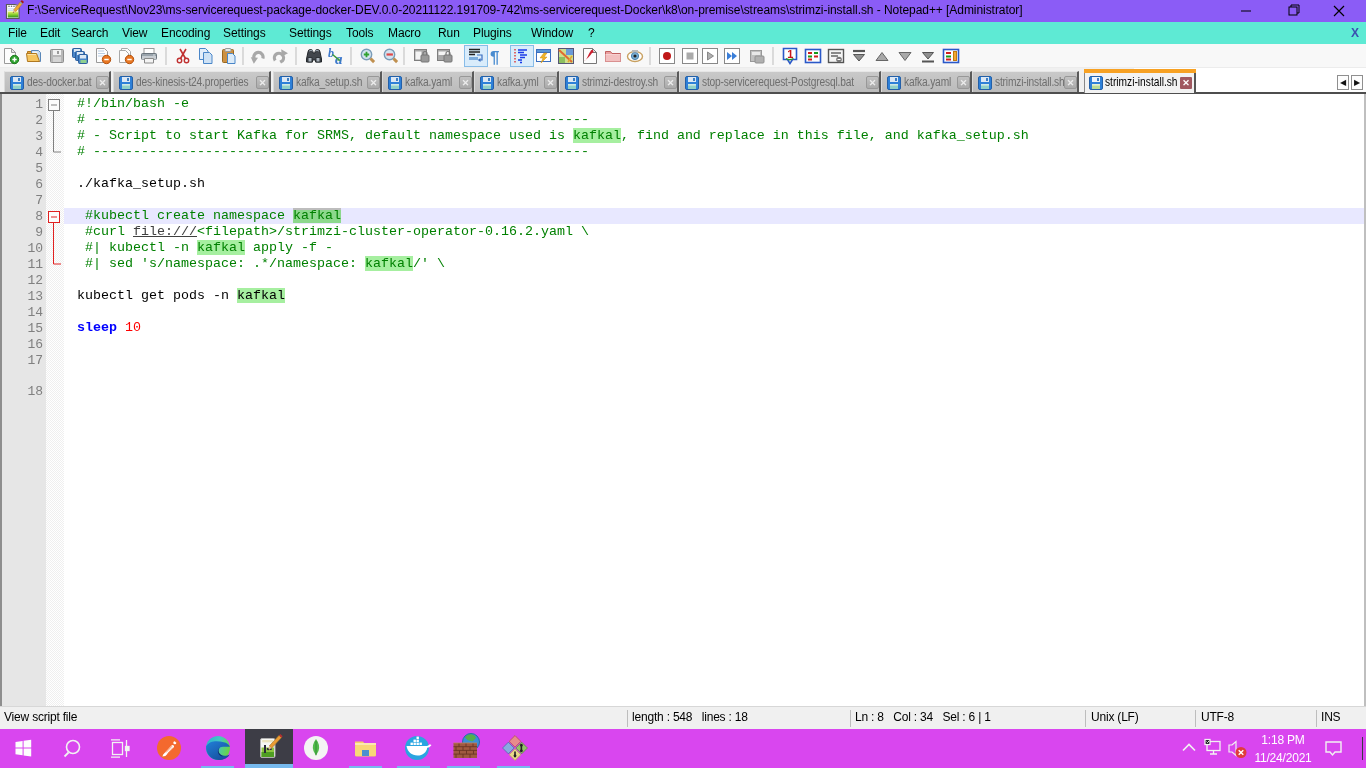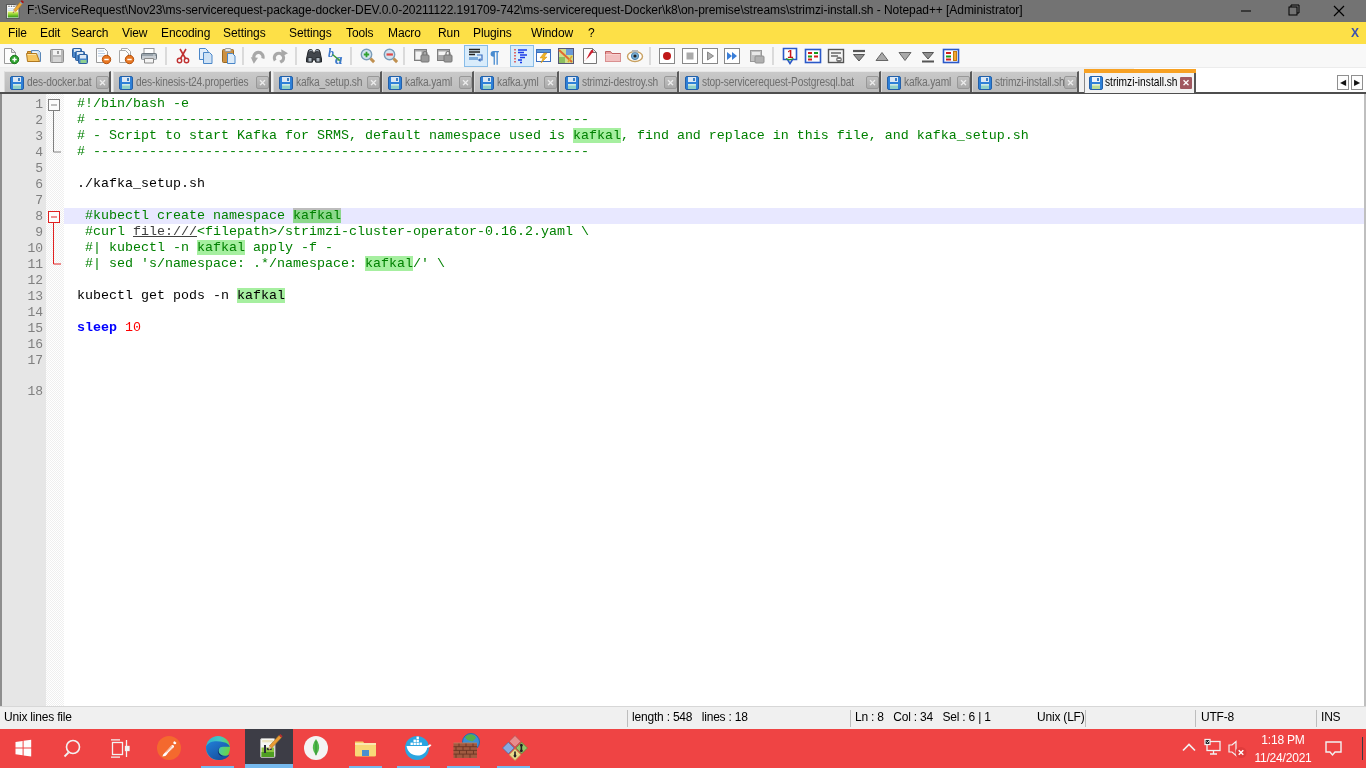--- a/index.html
+++ b/index.html
@@ -2,25 +2,25 @@
 <html><head>
 <meta charset="utf-8">
 <style>
 * { margin:0; padding:0; box-sizing:border-box; }
 html,body { width:1366px; height:768px; overflow:hidden; background:#fff;
   font-family:"Liberation Sans", sans-serif; }
 #root { position:absolute; left:0; top:0; width:1366px; height:768px; }
 .abs { position:absolute; }
 
 
-#titlebar { left:0; top:0; width:1366px; height:22px; background:#737373; }
+#titlebar { left:0; top:0; width:1366px; height:22px; background:#8b5cf6; }
 #title-text { left:27px; top:3px; font-size:12px; color:#000; letter-spacing:-0.06px; white-space:pre; }
 
 
-#menubar { left:0; top:22px; width:1366px; height:22px; background:#fde047; }
+#menubar { left:0; top:22px; width:1366px; height:22px; background:#5eead4; }
 .menuitem { position:absolute; top:4px; font-size:12px; color:#000; letter-spacing:-0.1px; }
 
 
 #toolbar { left:0; top:44px; width:1366px; height:24px; background:#f8f8f8; border-bottom:1px solid #ececec; }
 
 
 #tabbar { left:0; top:68px; width:1134px; height:26px; background:#f0f0f0; }
 #tabbar .darkline { position:absolute; left:0; top:24px; width:1366px; height:2px; background:#4e4e4e; }
 .tab { position:absolute; top:3px; height:21px; background:linear-gradient(#c9c9c9,#bbbbbb);
   border-top:1px solid #e6e6e6; border-left:1px solid #dadada; border-right:2px solid #5a5a5a; }
@@ -55,21 +55,21 @@
 .hlb { background:#a6efa0; color:#000; }
 .hl2 { background:linear-gradient(#bdbdbd 0 2px, #8cd88c 2px 100%); }
 .url { color:#404040; text-decoration:underline; }
 
 
 #statusbar { left:0; top:706px; width:1366px; height:23px; background:#f0f0f0; border-top:1px solid #d7d7d7; }
 #statusbar .sep { position:absolute; top:3px; width:1px; height:17px; background:#bdbdbd; }
 #statusbar .st { position:absolute; top:3px; font-size:12px; color:#000; letter-spacing:-0.2px; white-space:pre; }
 
 
-#taskbar { left:0; top:729px; width:1366px; height:39px; background:#ef4444; }
+#taskbar { left:0; top:729px; width:1366px; height:39px; background:#d946ef; }
 #npp-active { position:absolute; left:245px; top:0; width:48px; height:39px; background:#3d3d46; }
 .underline { position:absolute; top:37px; height:2px; background:#76b9ed; }
 #tray-clock { position:absolute; left:1248px; top:2px; width:70px; height:36px;
   color:#fff; font-size:12px; text-align:center; line-height:18px; letter-spacing:-0.2px; }
 </style>
 </head>
 <body>
 <div id="root">
 
   <div class="abs" id="titlebar">
@@ -547,27 +547,27 @@
       <div><span class="cm"> #| sed 's/namespace: .*/namespace: <span class="hl">kafkal</span>/' \</span></div>
       <div>&nbsp;</div>
       <div>kubectl get pods -n <span class="hlb">kafkal</span></div>
       <div>&nbsp;</div>
       <div><span class="kw">sleep</span> <span class="num">10</span></div>
       <div>&nbsp;</div>
     </div>
   </div>
 
   <div class="abs" id="statusbar">
-    <div class="st" style="left:4px">Unix lines file</div>
+    <div class="st" style="left:4px">View script file</div>
     <div class="sep" style="left:627px"></div>
     <div class="st" style="left:632px">length : 548&nbsp;&nbsp;&nbsp;lines : 18</div>
     <div class="sep" style="left:850px"></div>
     <div class="st" style="left:855px">Ln : 8&nbsp;&nbsp;&nbsp;Col : 34&nbsp;&nbsp;&nbsp;Sel : 6 | 1</div>
     <div class="sep" style="left:1085px"></div>
-    <div class="st" style="left:1037px">Unix (LF)</div>
+    <div class="st" style="left:1091px">Unix (LF)</div>
     <div class="sep" style="left:1195px"></div>
     <div class="st" style="left:1201px">UTF-8</div>
     <div class="sep" style="left:1316px"></div>
     <div class="st" style="left:1321px">INS</div>
   </div>
 
   <div class="abs" id="taskbar">
     <div id="npp-active"></div>
     <div class="underline" style="left:201px;width:33px"></div>
     <div class="underline" style="left:245px;width:48px;height:4px;top:35px"></div>

